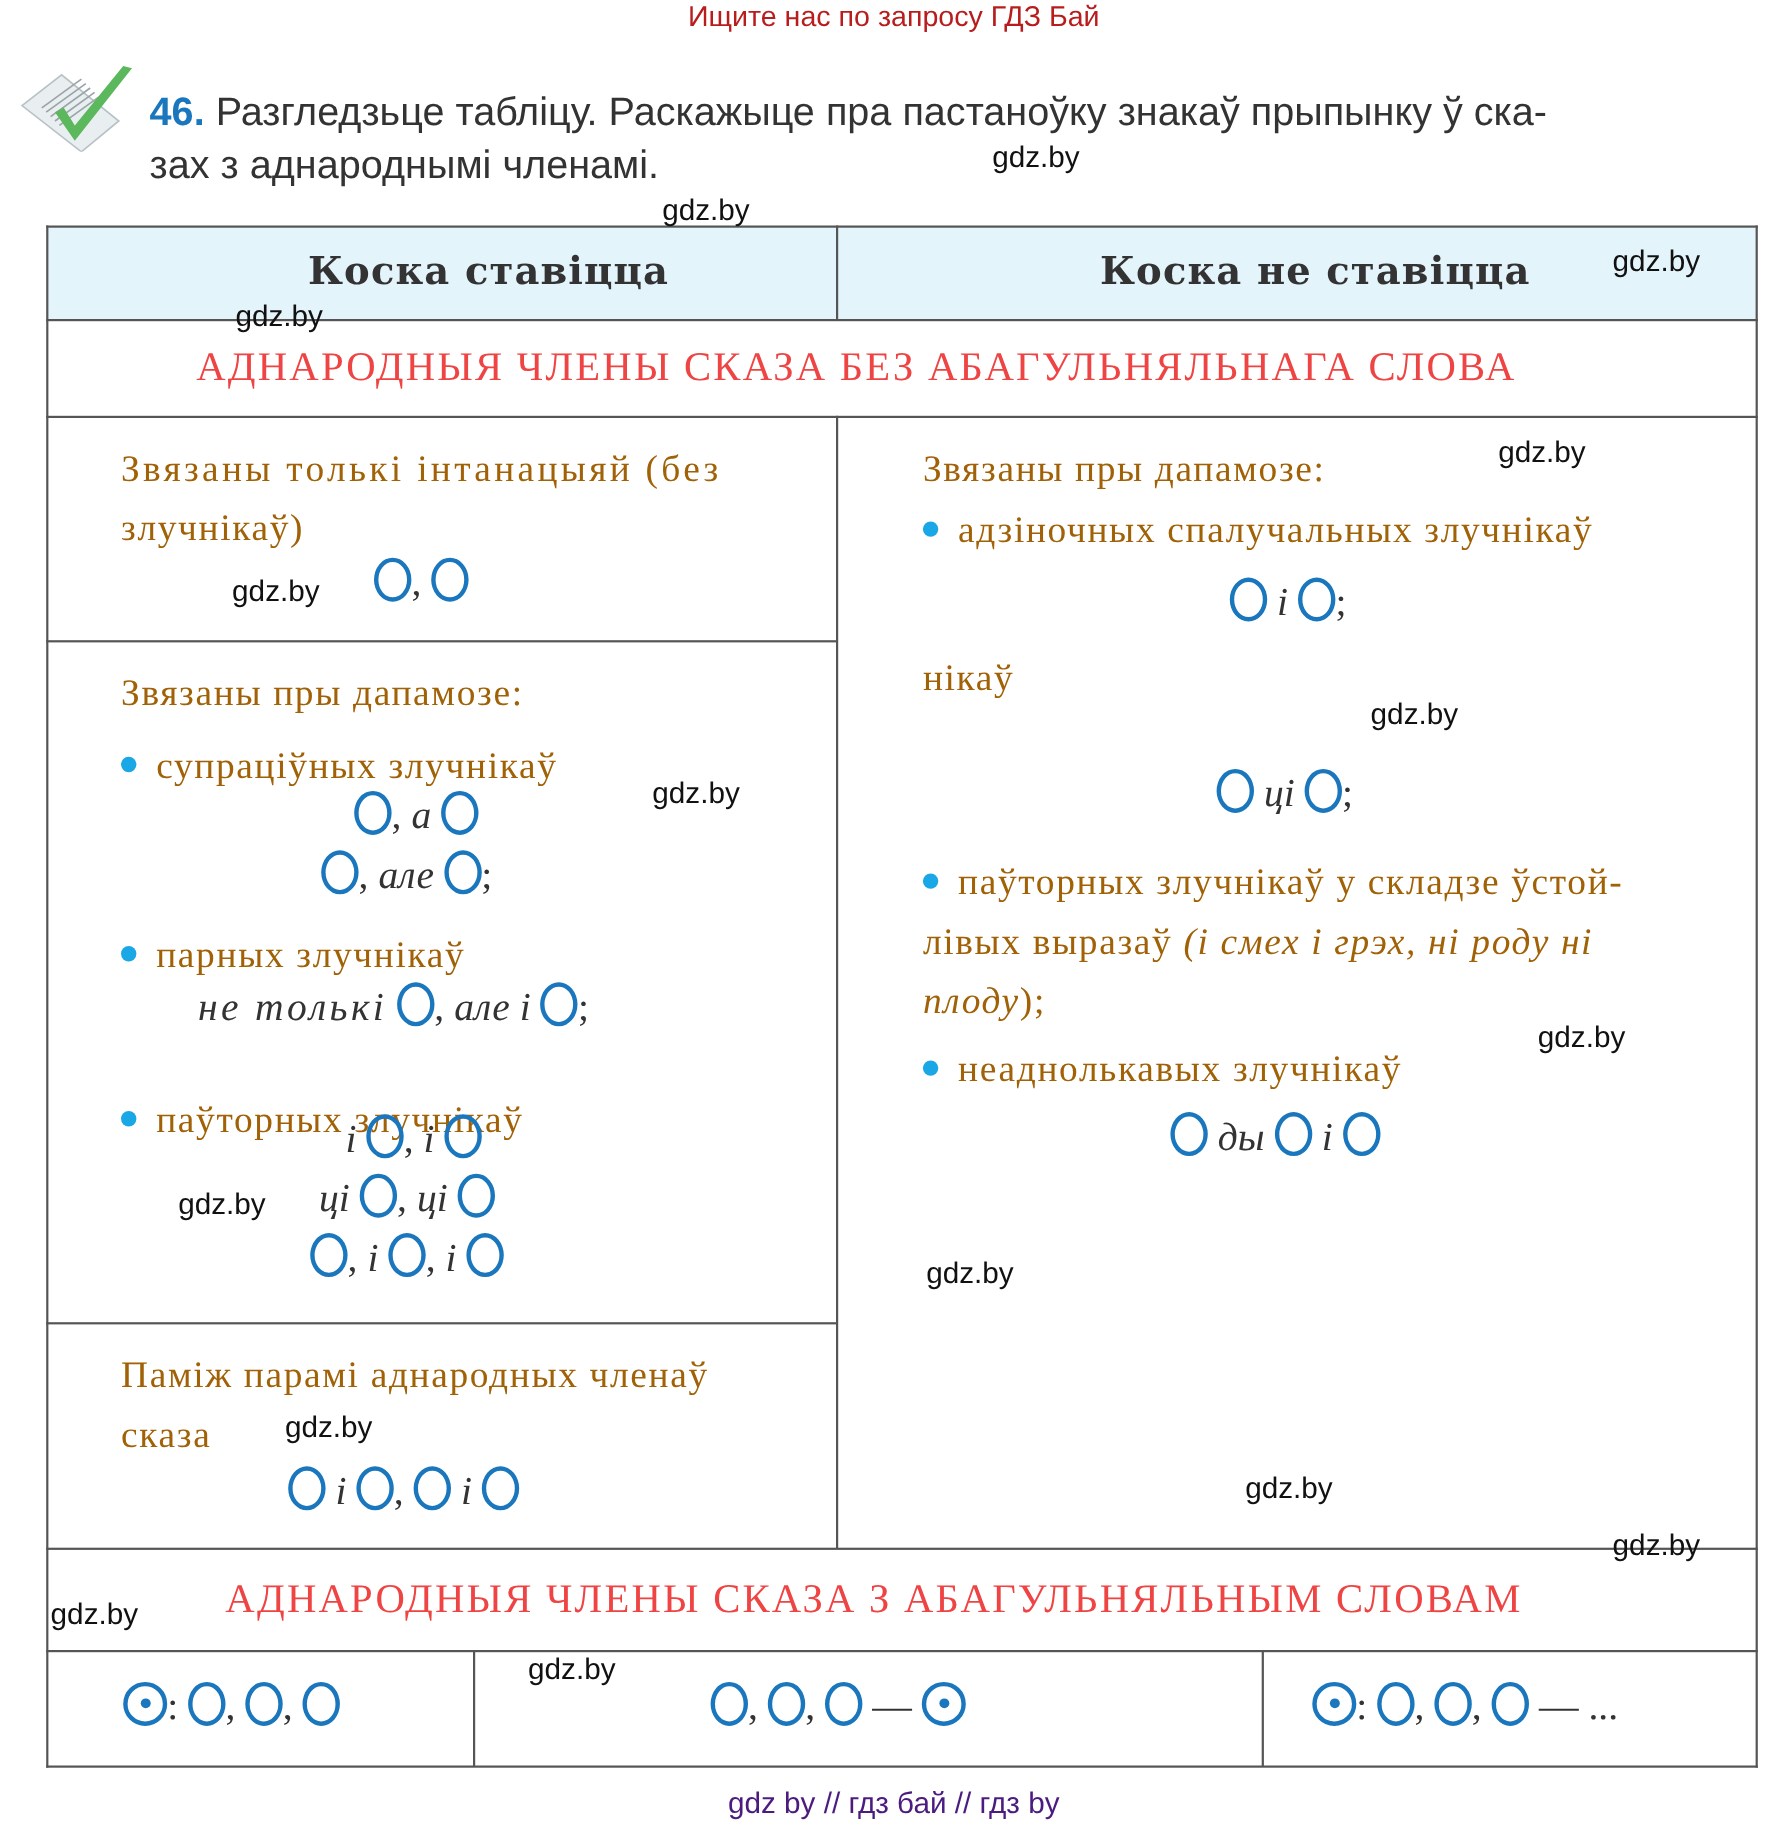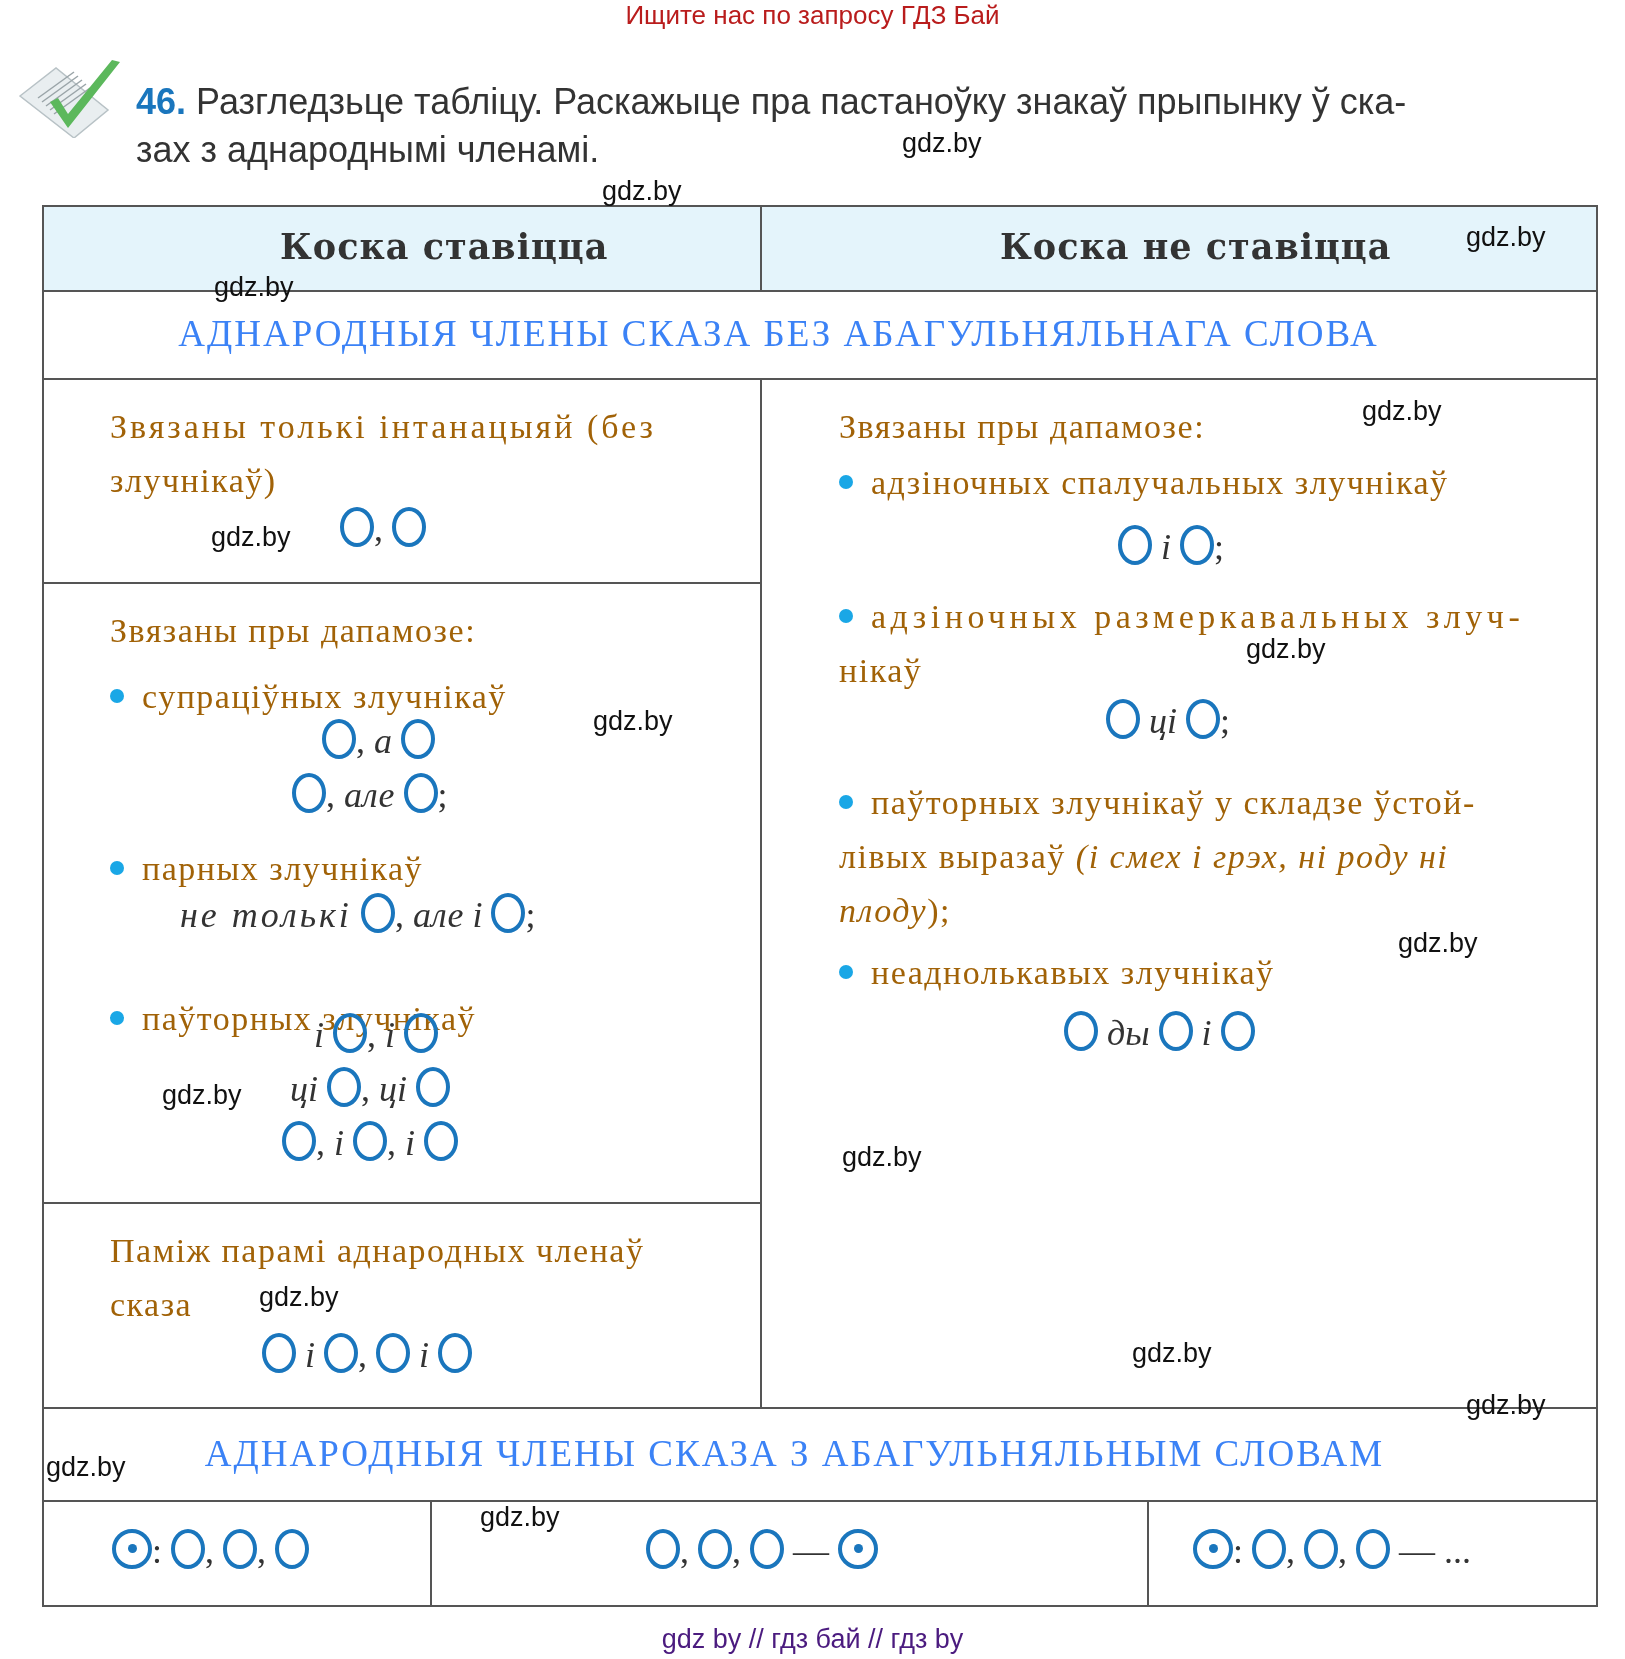--- a/index.html
+++ b/index.html
@@ -5,21 +5,21 @@
   html, body { margin: 0; padding: 0; background: #ffffff; }
   body { width: 1625px; height: 1659px; position: relative; overflow: hidden; font-family: "DejaVu Serif", serif; color: #333333; }
   .abs { position: absolute; }
   .top-banner { left: 0; width: 1625px; top: 0; text-align: center; font-size: 26px; color: #b91c1c; font-family: "Liberation Sans", sans-serif; }
   .task-icon { left: 16px; top: 58px; width: 112px; height: 80px; }
   .task-text { left: 136px; top: 78px; width: 1460px; font-size: 36px; line-height: 48px; color: #333; font-family: "Liberation Sans", sans-serif; text-align: justify; }
   .wm { font-family: "Liberation Sans", sans-serif; font-size: 27px; color: #111; position: absolute; }
   .line { position: absolute; background: #555; }
   .hdr-bg { position: absolute; left: 42px; top: 206px; width: 1555px; height: 86px; background: #e4f4fb; }
   .hdr-text { position: absolute; font-weight: bold; font-size: 35px; color: #333; font-family: "DejaVu Serif", serif; letter-spacing: 1px; }
-  .section-title { position: absolute; left: 42px; width: 1473px; text-align: center; color: #3b82f6; font-size: 37px; font-family: "Liberation Serif", serif; letter-spacing: 2px; }
+  .section-title { position: absolute; left: 42px; width: 1473px; text-align: center; color: #ef4444; font-size: 37px; font-family: "Liberation Serif", serif; letter-spacing: 2px; }
   .cell-text { position: absolute; font-size: 34px; line-height: 54px; color: #a16207; font-family: "Liberation Serif", serif; letter-spacing: 1.5px; margin-left: 43px; }
   .bullet { display: inline-block; width: 14px; height: 14px; border-radius: 50%; background: #1aa7e6; margin-right: 18px; vertical-align: middle; position: relative; top: -4px; }
   .formula { position: absolute; font-size: 36px; color: #333; font-family: "Liberation Serif", serif; white-space: nowrap; }
   .formula .conj { font-style: italic; }
   .circ { display: inline-block; width: 34px; height: 40px; border: 4px solid #1a76bd; border-radius: 50%; box-sizing: border-box; vertical-align: middle; position: relative; top: -6px; }
   .circ-dot { display: inline-block; width: 40px; height: 40px; border: 4px solid #1a76bd; border-radius: 50%; box-sizing: border-box; vertical-align: middle; position: relative; top: -6px; }
   .circ-dot::after { content: ""; position: absolute; left: 50%; top: 50%; width: 9px; height: 9px; margin-left: -4.5px; margin-top: -4.5px; border-radius: 50%; background: #1a76bd; }
   .footer { position: absolute; left: 0; width: 1625px; top: 1624px; text-align: center; font-size: 27px; color: #4b1b7f; font-family: "Liberation Sans", sans-serif; }
   .italic { font-style: italic; }
 </style>
@@ -146,21 +146,20 @@
 <div class="cell-text" style="left:796px;top:456px;">
   <span class="bullet"></span><span>адзіночных спалучальных злучнікаў</span>
 </div>
 <div class="formula" style="left:1118px;top:526px;">
   <span class="circ"></span>
   <span class="conj">і</span>
   <span class="circ"></span><span>;</span>
 </div>
 
 <div class="cell-text" style="left:796px;top:590px;width:780px;">
-  <div style="letter-spacing:4.5px;"><span class="bullet"></span><span>адзіночных размеркавальных злуч-</span></div>
   <div>нікаў</div>
 </div>
 <div class="formula" style="left:1106px;top:700px;">
   <span class="circ"></span>
   <span class="conj">ці</span>
   <span class="circ"></span><span>;</span>
 </div>
 
 <div class="cell-text" style="left:796px;top:776px;width:780px;">
   <div><span class="bullet"></span><span>паўторных злучнікаў у складзе ўстой-</span></div>

